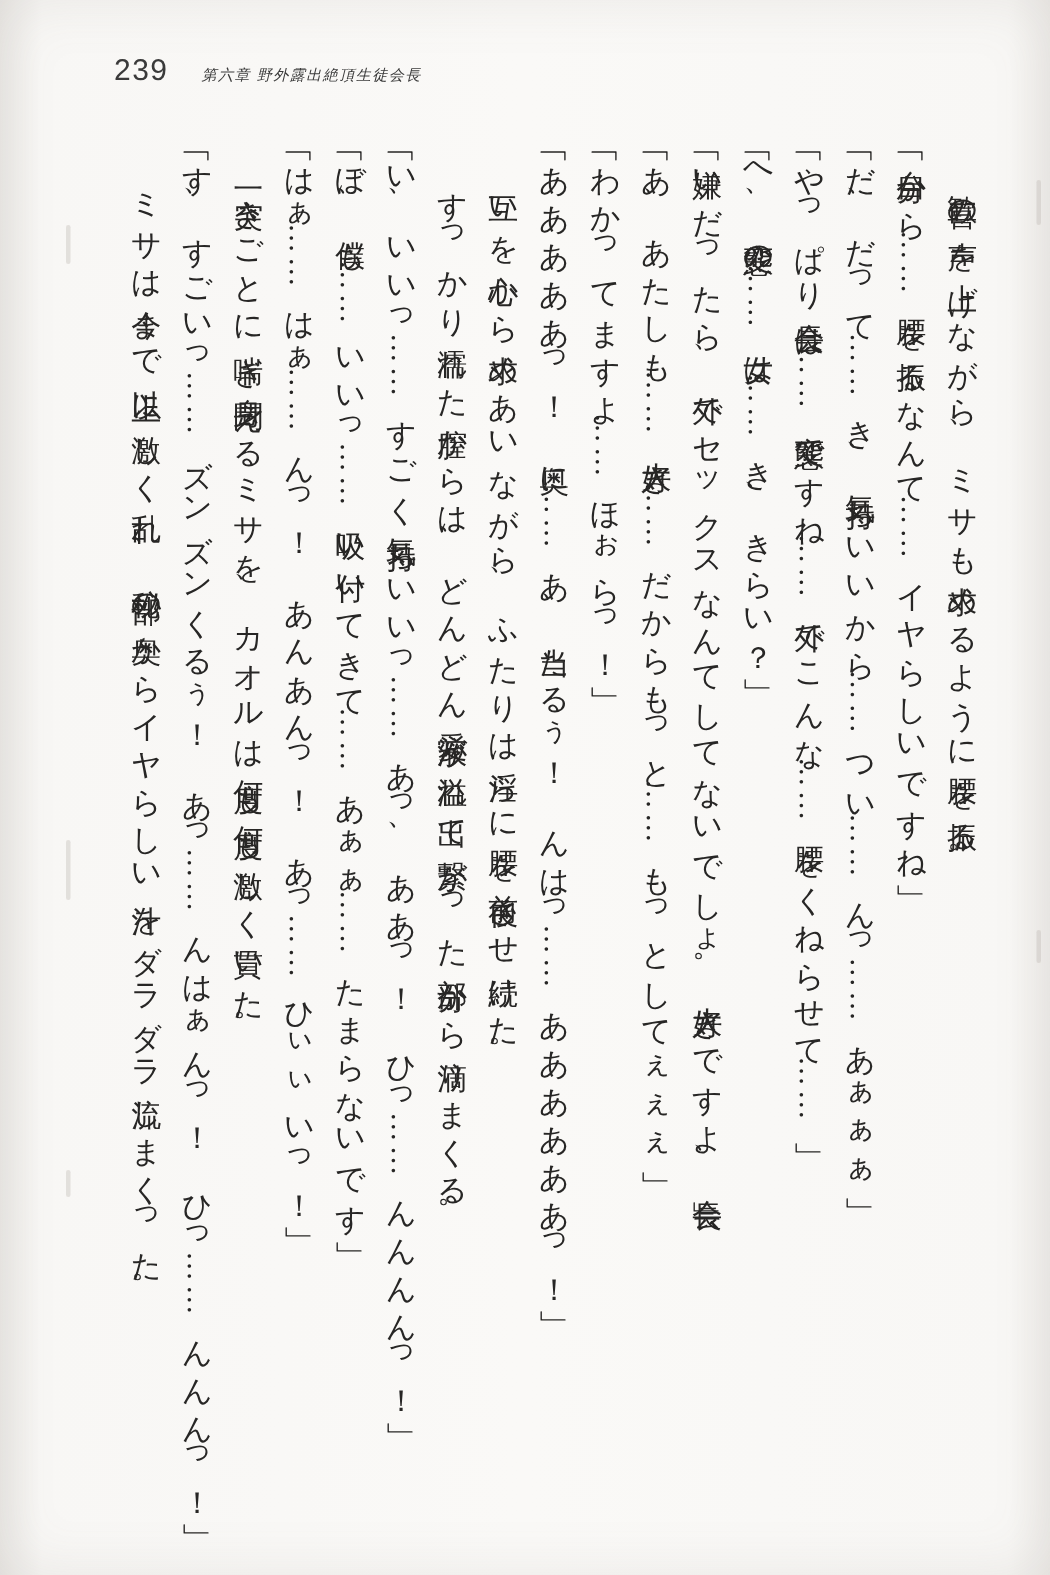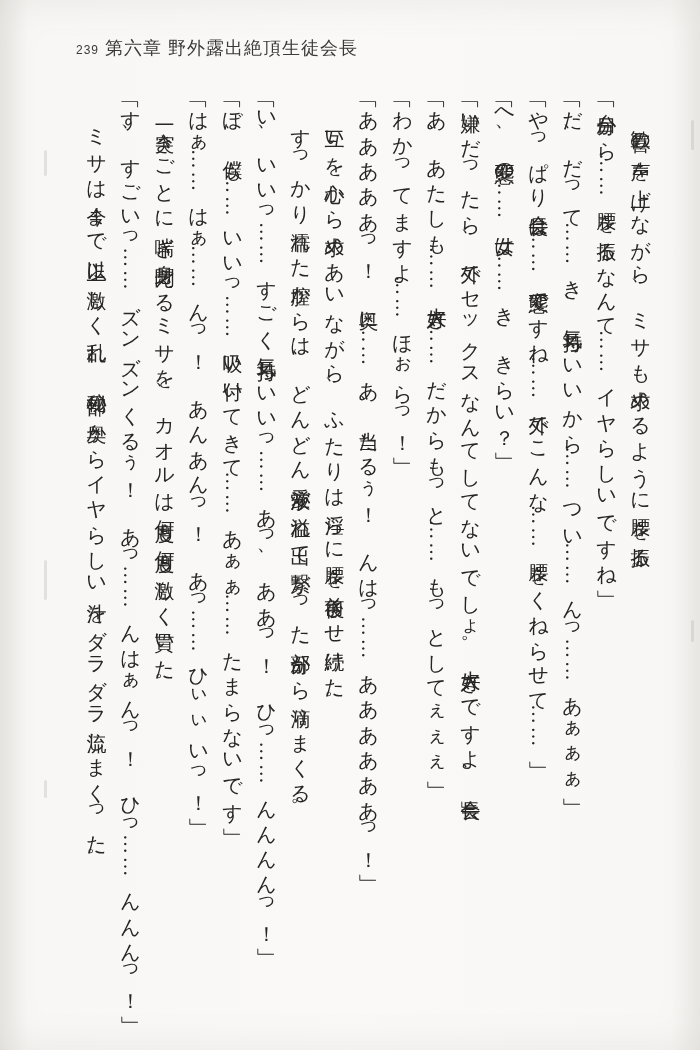--- a/index.html
+++ b/index.html
@@ -22,27 +22,28 @@
   }
   .running-head {
     position: absolute;
     top: 36px;
     left: 76px;
     font-family: "Liberation Sans", "DejaVu Sans", sans-serif;
     color: #3a3a3a;
     white-space: nowrap;
   }
   .page-number {
-    font-size: 12px;
+    font-size: 20px;
     letter-spacing: 1px;
-    margin-right: 6px;
+    margin-right: 22px;
   }
   .chapter-title {
-    font-size: 18px;
+    font-size: 10px;
     letter-spacing: 1px;
+    font-style: italic;
   }
   .text-block {
     position: absolute;
     top: 95px;
     right: 42px;
     width: 600px;
     height: 930px;
     writing-mode: vertical-rl;
     text-orientation: mixed;
     font-size: 20px;

